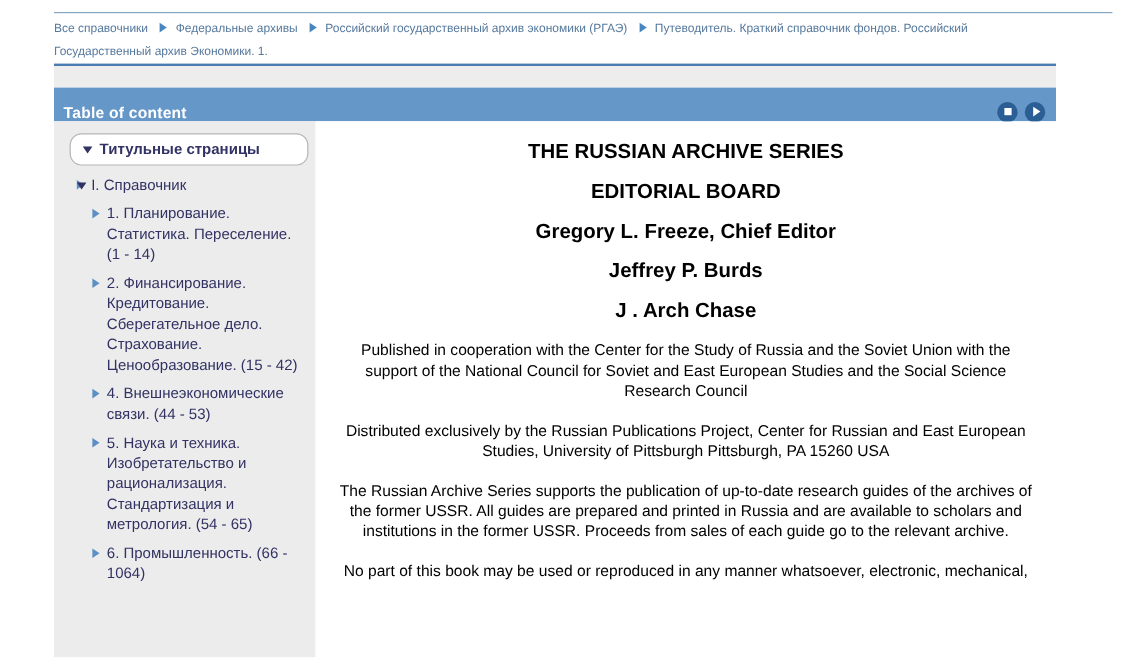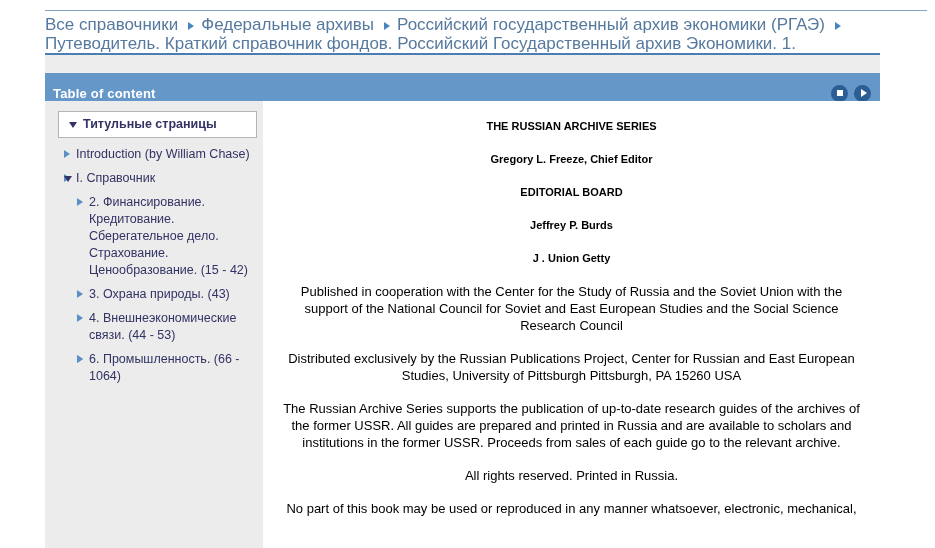--- a/index.html
+++ b/index.html
@@ -5,21 +5,21 @@
   * { margin:0; padding:0; box-sizing:border-box; }
   html,body { background:#fff; }
   body {
     width:935px; height:548px; overflow:hidden;
     font-family:"Liberation Sans", sans-serif;
   }
   .page { position:relative; width:935px; height:548px; overflow:hidden; background:#fff; }
 
   
   .top-rule { margin:10px 0 0 45px; width:882px; height:0; border-top:1px solid var(--rule-top,#84a5c4); }
-  .breadcrumb { margin:4px 0 0 45px; width:838px; font-size:17px; line-height:19px; color:var(--bc-link,#56799e); }
+  .breadcrumb { margin:4px 0 0 45px; width:838px; font-size:10px; line-height:19px; color:var(--bc-link,#56799e); }
   .bc-item { cursor:pointer; text-decoration:none; color:inherit; }
   .bc-arrow { display:inline-block; width:0; height:0; vertical-align:baseline;
     border-left:6px solid var(--bc-arrow,#4785c1); border-top:4px solid transparent; border-bottom:4px solid transparent;
     margin:0 7px 0 10px; }
 
   
   .widget { margin-left:45px; width:835px; }
   .widget-rule { border-top:2px solid var(--rule-mid,#4a7eb2); }
   .widget-gap { height:18px; background:#ededed; }
   .panel-header { height:28px; background:var(--header-bar,#6697c9);
@@ -29,38 +29,38 @@
   .circle-btn { width:17px; height:17px; border-radius:50%; background:var(--header-btn,#2b5e95);
     border:none; display:inline-flex; align-items:center; justify-content:center; cursor:pointer; margin-left:6px; padding:0; }
   .glyph-square { width:6px; height:6px; background:#fff; display:block; }
   .glyph-play  { display:block; width:0; height:0;
     border-left:6px solid #fff; border-top:4px solid transparent; border-bottom:4px solid transparent; margin-left:2px; }
 
   
   .panel-body { display:flex; height:447px; overflow:hidden; }
   .sidebar { width:218px; flex:0 0 218px; background:var(--sidebar-bg,#ececec);
     padding:10px 6px 0 13px; font-size:12.5px; color:var(--sidebar-text,#323264); overflow:hidden; }
-  .tree-item { position:relative; margin:0 0 7px 0; line-height:17px; cursor:pointer; }
+  .tree-item { position:relative; margin:0 0 7px 0; line-height:17px; cursor:pointer;border-radius:10px; }
   .tree-item.level0 { padding-left:18px; }
   .tree-item.level1 { padding-left:31px; }
   .tri { position:absolute; top:4px; width:0; height:0; display:block; }
   .level0 > .tri { left:6px; }
   .level1 > .tri { left:19px; }
   .tri-right { border-left:6px solid var(--tree-arrow,#5c8fc4); border-top:4px solid transparent; border-bottom:4px solid transparent; }
   .tri-down  { border-top:6px solid var(--sidebar-text,#323264); border-left:4px solid transparent; border-right:4px solid transparent; top:6px; }
   .tree-item.selected { background:#fff; border:1px solid #b5b5b5; width:199px;
     padding:4px 6px 4px 24px; font-weight:bold; margin-bottom:8px; }
   .tree-item.selected > .tri { left:10px; top:10px; }
 
   
   .content { flex:1 1 auto; background:#fff; padding:8px 6px 0 6px; overflow:hidden;
     font-size:13px; color:#000; text-align:center; }
   .cblock { max-width:584px; margin:16px auto; line-height:17px; }
   .cblock:first-child { margin-top:9px; }
-  .cblock.heading { font-weight:bold; font-size:11px; }
+  .cblock.heading { font-weight:bold; font-size:17px; }
 </style>
 </head>
 <body>
 
 <div class="page">
 
   <div class="top-rule"></div>
 
   <nav class="breadcrumb" id="breadcrumb"><a class="bc-item">Все справочники</a><span class="bc-arrow"></span><a class="bc-item">Федеральные архивы</a><span class="bc-arrow"></span><a class="bc-item">Российский государственный архив экономики (РГАЭ)</a><span class="bc-arrow"></span><a class="bc-item">Путеводитель. Краткий справочник фондов. Российский Государственный архив Экономики. 1.</a></nav>
 
@@ -76,37 +76,35 @@
         </button>
         <button class="circle-btn">
           <span class="glyph-play"></span>
         </button>
       </span>
     </header>
 
     <div class="panel-body">
       <aside class="sidebar" id="sidebar">
           <div class="tree-item level0 selected"><span class="tri tri-down"></span><span class="tree-label">Титульные страницы</span></div>
-          <div class="tree-item level0"><span class="tri tri-right"></span><span class="tree-label">Introduction (by William Chase)</span></div>
           <div class="tree-item level0"><span class="tri tri-right"></span></div>
           <div class="tree-item level0"><span class="tri tri-down"></span><span class="tree-label">I. Справочник</span></div>
+          <div class="tree-item level1"><span class="tri tri-right"></span><span class="tree-label">1. Планирование. Статистика. Переселение. (1 - 14)</span></div>
           <div class="tree-item level1"><span class="tri tri-right"></span><span class="tree-label">2. Финансирование. Кредитование. Сберегательное дело. Страхование. Ценообразование. (15 - 42)</span></div>
-          <div class="tree-item level1"><span class="tri tri-right"></span><span class="tree-label">3. Охрана природы. (43)</span></div>
           <div class="tree-item level1"><span class="tri tri-right"></span><span class="tree-label">4. Внешнеэкономические связи. (44 - 53)</span></div>
-          <div class="tree-item level1"><span class="tri tri-right"></span></div>
+          <div class="tree-item level1"><span class="tri tri-right"></span><span class="tree-label">5. Наука и техника. Изобретательство и рационализация. Стандартизация и метрология. (54 - 65)</span></div>
           <div class="tree-item level1"><span class="tri tri-right"></span><span class="tree-label">6. Промышленность. (66 - 1064)</span></div>
         </aside>
       <main class="content" id="content">
           <h3 class="cblock heading">THE RUSSIAN ARCHIVE SERIES</h3>
+          <h3 class="cblock heading">EDITORIAL BOARD</h3>
           <h3 class="cblock heading">Gregory L. Freeze, Chief Editor</h3>
-          <h3 class="cblock heading">EDITORIAL BOARD</h3>
           <h3 class="cblock heading">Jeffrey P. Burds</h3>
-          <h3 class="cblock heading">J . Union Getty</h3>
+          <h3 class="cblock heading">J . Arch Chase</h3>
           <p class="cblock paragraph">Published in cooperation with the Center for the Study of Russia and the Soviet Union with the support of the National Council for Soviet and East European Studies and the Social Science Research Council</p>
           <p class="cblock paragraph">Distributed exclusively by the Russian Publications Project, Center for Russian and East European Studies, University of Pittsburgh Pittsburgh, PA 15260 USA</p>
           <p class="cblock paragraph">The Russian Archive Series supports the publication of up-to-date research guides of the archives of the former USSR. All guides are prepared and printed in Russia and are available to scholars and institutions in the former USSR. Proceeds from sales of each guide go to the relevant archive.</p>
-          <p class="cblock paragraph">All rights reserved. Printed in Russia.</p>
           <p class="cblock paragraph">No part of this book may be used or reproduced in any manner whatsoever, electronic, mechanical,</p>
         </main>
     </div>
   </div>
 
 </div>
 
 </body></html>

